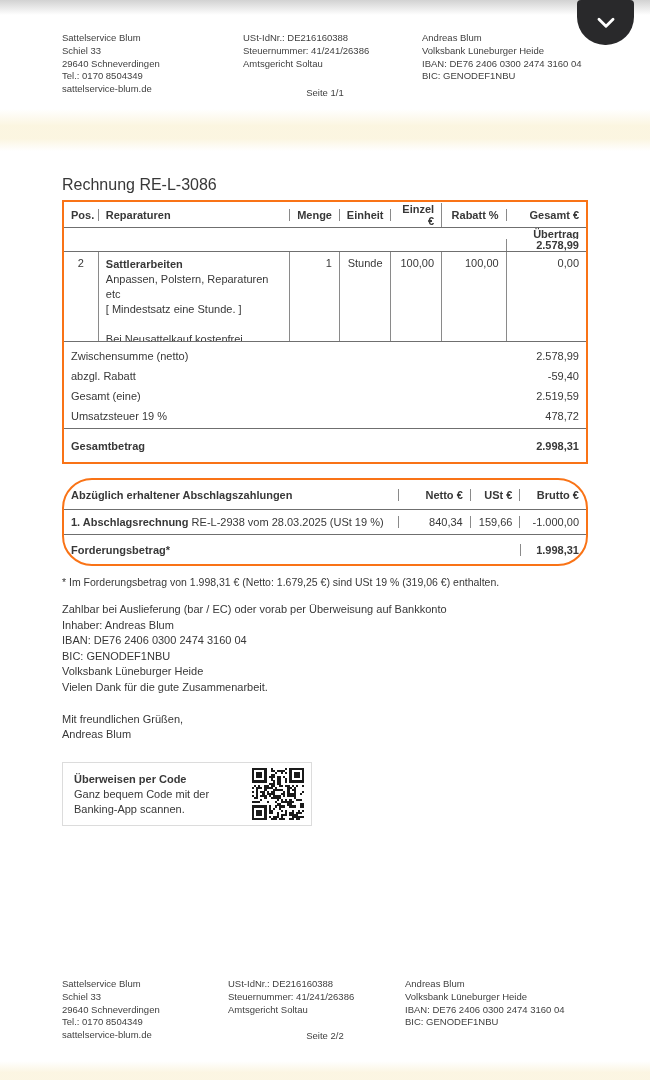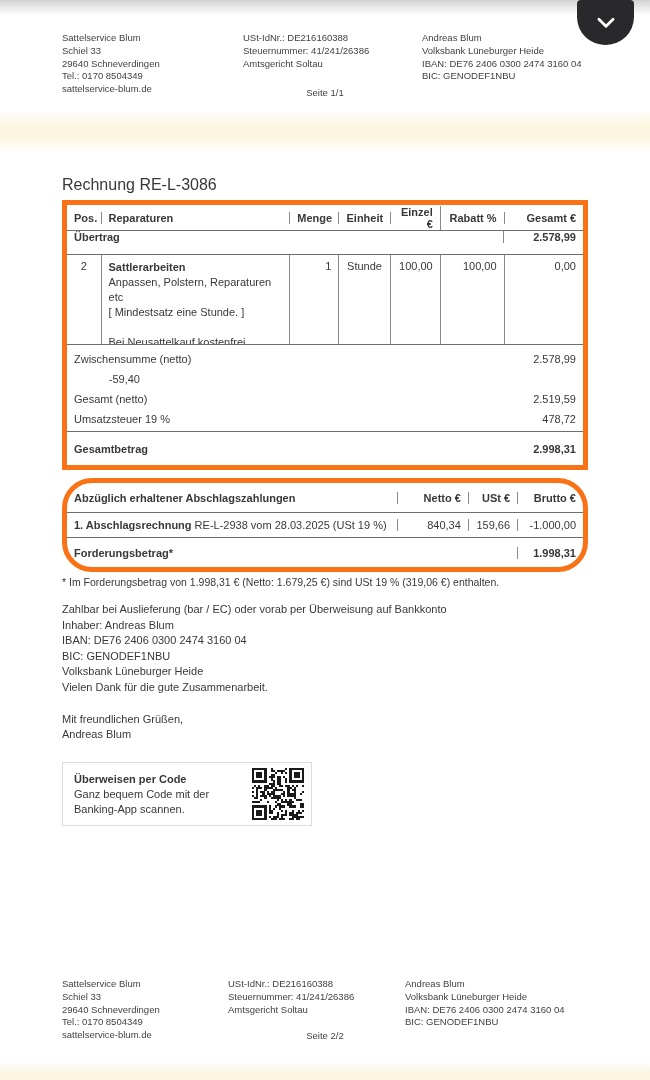--- a/index.html
+++ b/index.html
@@ -22,42 +22,42 @@
   .bottom-band{position:absolute;left:0;right:0;top:1061px;height:19px;
     background:linear-gradient(180deg,rgba(251,245,225,0) 0%,rgba(251,245,225,.95) 60%,rgba(251,245,225,.95) 100%);}
 
   
   .addr{position:absolute;font-size:9.5px;line-height:12.8px;color:#3f3f3f;white-space:nowrap;}
   .page-label{position:absolute;left:0;right:0;text-align:center;font-size:9.5px;color:#3f3f3f;}
 
   
   .inv-title{position:absolute;left:62px;top:176px;font-size:16px;}
 
-  .tbl{position:absolute;left:62px;width:526px;border:5px solid #f97316;font-size:11px;box-sizing:border-box;}
+  .tbl{position:absolute;left:62px;width:526px;border:2px solid #f97316;font-size:11px;box-sizing:border-box;}
   .row{display:flex;box-sizing:border-box;}
   .cell{box-sizing:border-box;padding:0 7px;overflow:hidden;}
   .bd-r{border-right:1px solid #8a8a8a;}
   .bd-l{border-left:1px solid #8a8a8a;}
   .bd-b{border-bottom:1px solid #6f6f6f;}
   .bd-t{border-top:1px solid #6f6f6f;gap:12px;}
   .b{font-weight:bold;}
   .ar{text-align:right;}
   .ac{text-align:center;}
 
   
   .c-pos{width:35px;}
   .c-bez{width:193px;}
   .c-men{width:50px;}
   .c-ein{width:52px;}
   .c-prz{width:51px;}
   .c-rab{width:65px;}
   .c-ges{width:80px;}
 
   .t1-head{height:26px;align-items:center;}
-  .t1-carry{height:24px;align-items:flex-start;}
+  .t1-carry{height:24px;align-items:flex-end;flex-direction:column;}
   .t1-item{height:90px;}
   .t1-item .cell{padding-top:5px;}
   .desc-line{min-height:15px;line-height:15px;}
   .sum-wrap{padding:4px 0 2px 0;}
   .sum-row{height:20px;align-items:center;}
   .sum-label{flex:1;}
   .sum-val{width:80px;}
   .t1-total{height:34px;align-items:center;}
 
   
@@ -146,24 +146,25 @@
       <div class="cell c-prz ar bd-r">100,00</div>
       <div class="cell c-rab ar bd-r">100,00</div>
       <div class="cell c-ges ar">0,00</div>
     </div>
     <div class="sum-wrap">
       <div class="row sum-row">
         <div class="cell sum-label">Zwischensumme (netto)</div>
         <div class="cell sum-val ar">2.578,99</div>
       </div>
       <div class="row sum-row">
+        <div class="cell sum-label">abzgl. Rabatt</div>
         <div class="cell sum-val ar">-59,40</div>
       </div>
       <div class="row sum-row">
-        <div class="cell sum-label">Gesamt (netto)</div>
+        <div class="cell sum-label">Gesamt (eine)</div>
         <div class="cell sum-val ar">2.519,59</div>
       </div>
       <div class="row sum-row">
         <div class="cell sum-label">Umsatzsteuer 19 %</div>
         <div class="cell sum-val ar">478,72</div>
       </div>
     </div>
     <div class="row t1-total bd-t">
       <div class="cell b" style="flex:1;">Gesamtbetrag</div>
       <div class="cell c-ges ar b">2.998,31</div>

